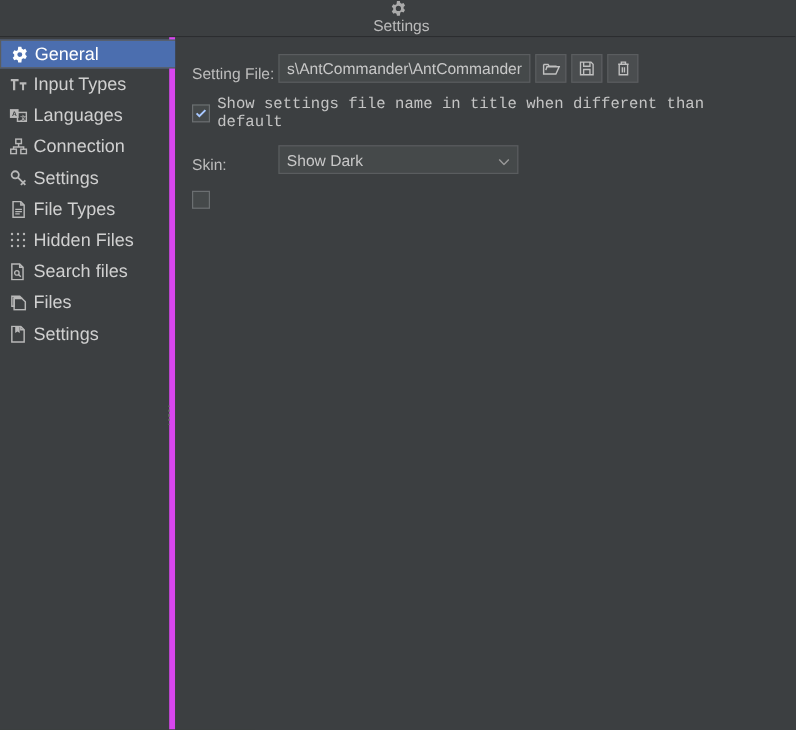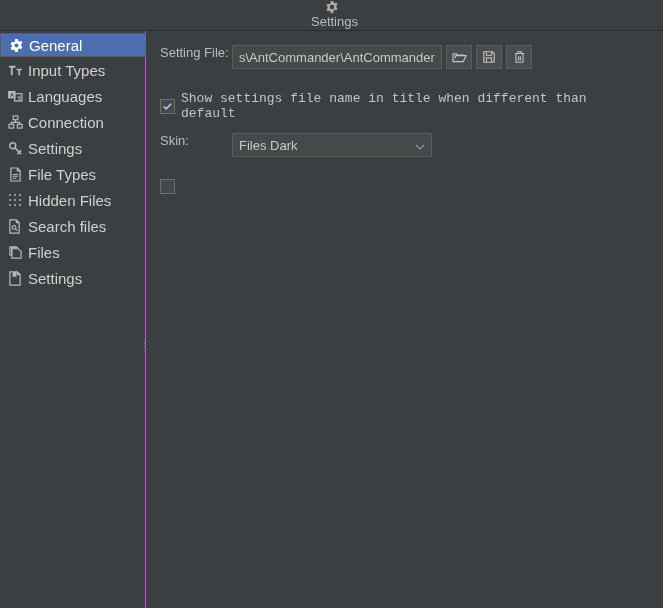--- a/index.html
+++ b/index.html
@@ -22,21 +22,21 @@
   flex-direction: column;
 }
 .titlebar .ti { width: 16px; height: 16px; display: flex; align-items: center; justify-content: center; color: #aaaaaa; }
 .titlebar .tt { margin-left: 6px; color: #bbbbbb; }
 .titlebar .sp { flex: 1; }
 .titlebar .close { color: #aaaaaa; cursor: pointer; padding: 4px 6px; }
 .body { display: flex; height: 577px; }
 .sidebar {
   width: 146px;
   background: #3c3f41;
-  border-right: 1px solid #d946ef;
+  border-right: 5px solid #d946ef;
   padding-top: 2px;
   position: relative;
 }
 .sidebar-item {
   display: flex;
   align-items: center;
   height: 26px;
   padding: 0 6px;
   cursor: pointer;
   color: #d0d0d0;
@@ -53,21 +53,21 @@
   font-size: 10px;
   line-height: 4px;
   letter-spacing: -1px;
 }
 .main {
   flex: 1;
   padding: 14px 14px;
   background: #3c3f41;
   position: relative;
 }
-.row { display: flex; align-items: flex-start; margin-bottom: 22px; }
+.row { display: flex; align-items: flex-end; margin-bottom: 10px; }
 .lab { width: 72px; color: #bdbdbd; }
 .input {
   background: #45494a;
   border: 1px solid #5a5d5f;
   color: #c8c8c8;
   height: 24px;
   padding: 0 6px;
   font-size: 13px;
   font-family: inherit;
   width: 210px;
@@ -265,21 +265,21 @@
         <svg width="11" height="11" viewBox="0 0 12 12">
             <path fill="none" stroke="#a8c8ff" stroke-width="1.8" d="M2 6l2.5 2.5L10 3"></path>
           </svg>
       </span>
       <span class="chklabel">Show settings file name in title when different than default</span>
     </div>
 
     <div class="row">
       <span class="lab">Skin:</span>
       <div class="sel">
-        <span>Files Dark</span>
+        <span>Show Dark</span>
         <span class="arrow">
           <svg width="10" height="6" viewBox="0 0 10 6">
               <path fill="none" stroke="currentColor" stroke-width="1.2" d="M1 1l4 4 4-4"></path>
             </svg>
         </span>
       </div>
     </div>
 
     <div class="chkrow" style="margin-top:14px;">
       <span class="chkbox">

